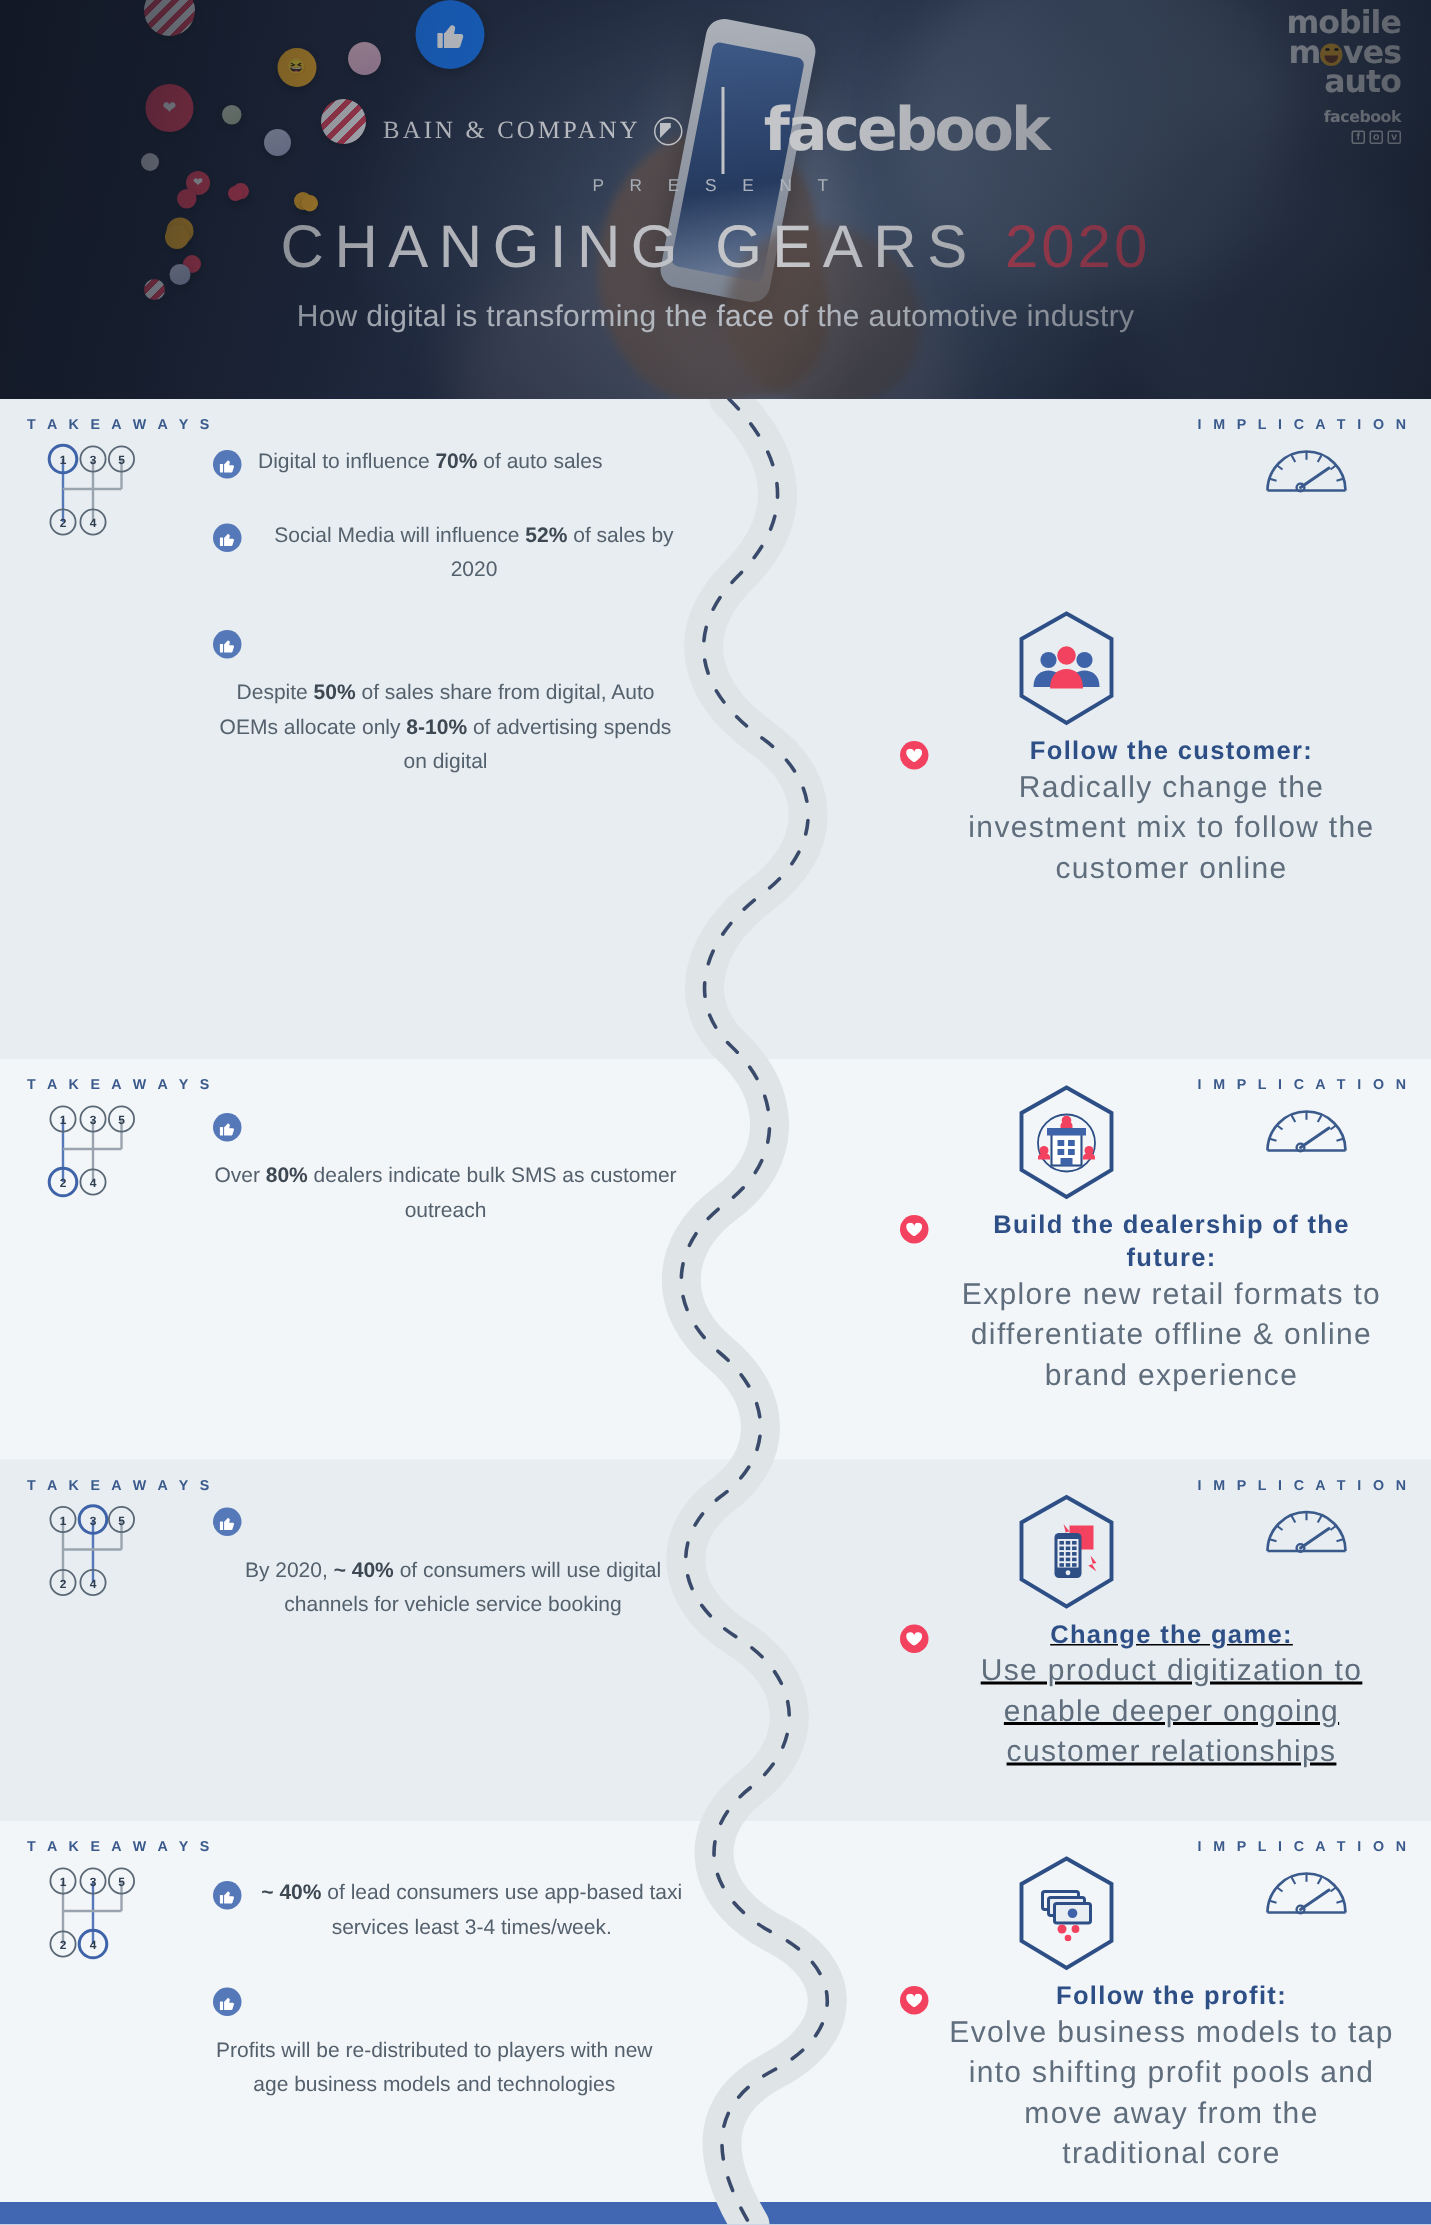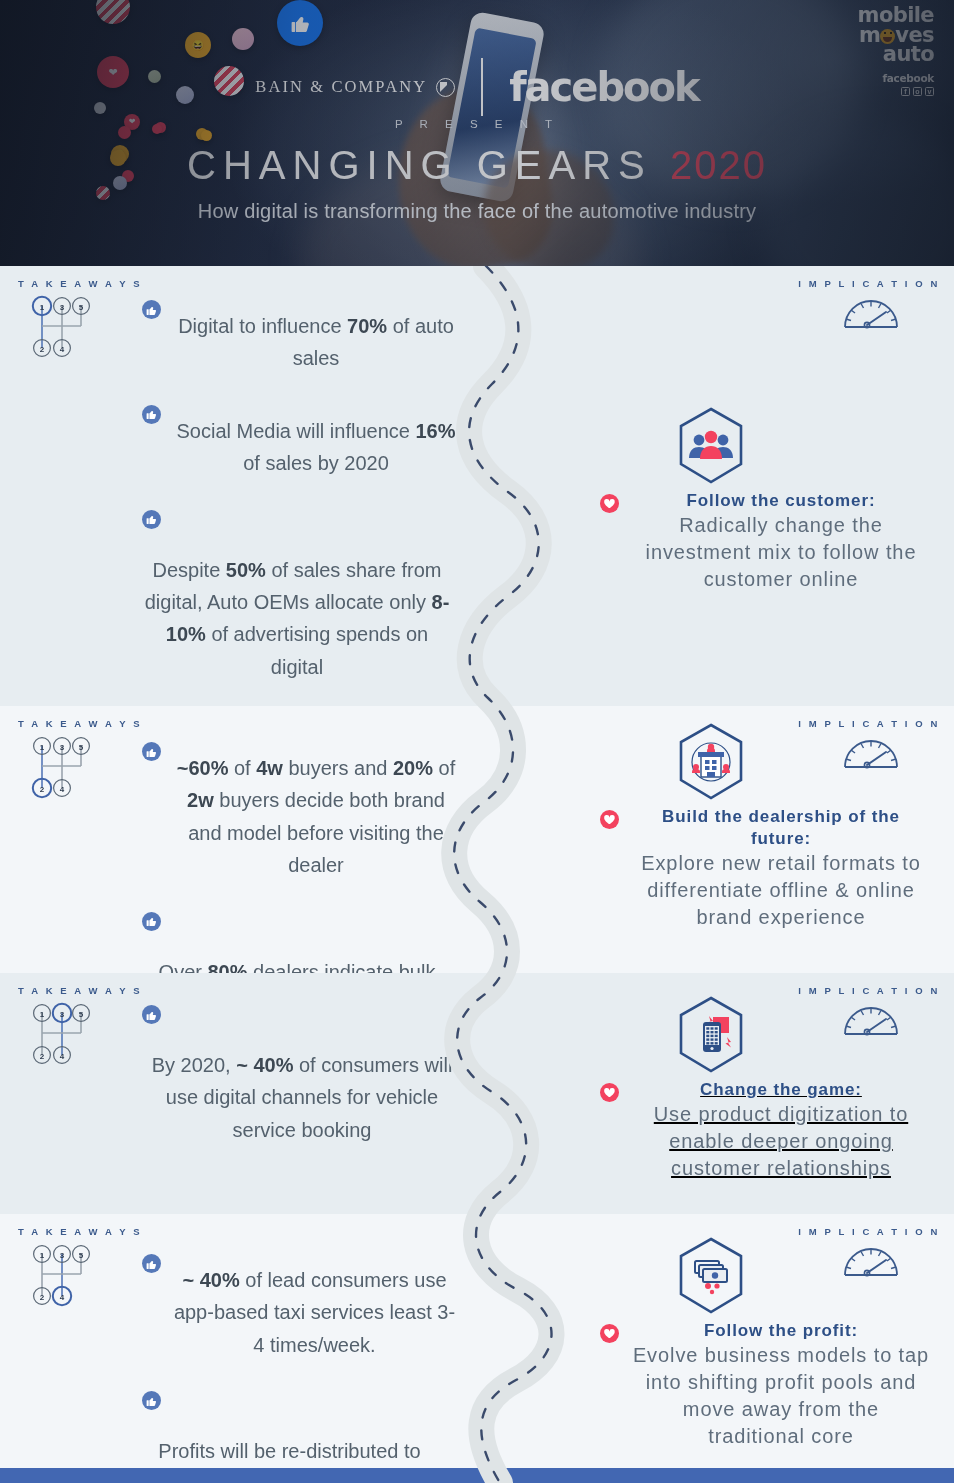--- a/index.html
+++ b/index.html
@@ -108,21 +108,21 @@
   .implabel{ position:absolute; right:14px; top:12px; font-size:9.5px; letter-spacing:2.6px; color:#3b5a8c; font-weight:700; }
   .gear{ position:absolute; left:28px; top:26px; }
   .gauge{ position:absolute; right:54px; top:28px; }
 
   .bullets{ position:absolute; left:142px; top:30px; width:318px; }
   .bullet{ display:flex; gap:11px; margin-bottom:26px; }
   .bullet:last-child{ margin-bottom:0;flex-direction:column; }
   .thumb{ flex:0 0 auto; width:19px; height:19px; border-radius:50%; background:#5578b8;
     margin-top:4px; position:relative; }
   .thumb svg{ position:absolute; left:4px; top:3.5px; }
-  .btext{ font-size:20px; line-height:1.62; color:#54616d; font-weight:300;margin-top:14px; }
+  .btext{ font-size:14px; line-height:1.62; color:#54616d; font-weight:300; }
   .btext b{ color:#3d4853; font-weight:700; }
 
   .impl{ position:absolute; }
   .impl .hexicon{ margin:0 auto; }
   .impl .itext{ position:relative; padding-left:32px; margin-top:4px; }
   .impl .heart{ position:absolute; left:0; top:4px; width:19px; height:19px; border-radius:50%;
     background:#f3425f; }
   .impl .heart:after{ content:""; position:absolute; left:4.2px; top:5.4px; width:10.5px; height:9px;
     background:#fff;
     clip-path:path("M5.25 9 C 1 6 0 4 0 2.6 A2.6 2.6 0 0 1 5.25 2.1 A2.6 2.6 0 0 1 10.5 2.6 C 10.5 4 9.5 6 5.25 9 Z"); }
@@ -246,21 +246,21 @@
           </span>
         <div class="btext">Digital to influence <b>70%</b> of auto sales</div>
       </div>
       <div class="bullet">
         <span class="thumb">
             <svg width="11" height="12" viewBox="0 0 11 12">
               <path d="M3.4 11h4.7c.4 0 .8-.3.9-.7l1-3.2c.1-.5-.3-1-.8-1H6.8l.4-1.8c.1-.6-.3-1.1-.9-1.2-.4-.1-.8.1-.9.4L3.7 5.3H3.4z" fill="#fff"></path>
               <rect x="0.6" y="5.3" width="2.1" height="5.7" rx=".4" fill="#fff"></rect>
             </svg>
           </span>
-        <div class="btext">Social Media will influence <b>16%</b> of sales by 2020</div>
+        <div class="btext">Social Media will influence <b>52%</b> of sales by 2020</div>
       </div>
       <div class="bullet">
         <span class="thumb">
             <svg width="11" height="12" viewBox="0 0 11 12">
               <path d="M3.4 11h4.7c.4 0 .8-.3.9-.7l1-3.2c.1-.5-.3-1-.8-1H6.8l.4-1.8c.1-.6-.3-1.1-.9-1.2-.4-.1-.8.1-.9.4L3.7 5.3H3.4z" fill="#fff"></path>
               <rect x="0.6" y="5.3" width="2.1" height="5.7" rx=".4" fill="#fff"></rect>
             </svg>
           </span>
         <div class="btext" style="width:310px;">Despite <b>50%</b> of sales share from digital, Auto OEMs allocate only <b>8-10%</b> of advertising spends on digital</div>
       </div>
@@ -312,29 +312,20 @@
       <circle cx="14" cy="56" r="9.2" fill="none" stroke="#3f63a8" stroke-width="2"></circle>
       <circle cx="34" cy="56" r="8.4" fill="none" stroke="#5a6775" stroke-width="1.2"></circle>
       <text x="14" y="17.5" font-size="8" font-weight="bold" text-anchor="middle" fill="#2f3d50" font-family="Liberation Sans">1</text>
       <text x="34" y="17.5" font-size="8" font-weight="bold" text-anchor="middle" fill="#2f3d50" font-family="Liberation Sans">3</text>
       <text x="53" y="17.5" font-size="8" font-weight="bold" text-anchor="middle" fill="#2f3d50" font-family="Liberation Sans">5</text>
       <text x="14" y="59.5" font-size="8" font-weight="bold" text-anchor="middle" fill="#2f3d50" font-family="Liberation Sans">2</text>
       <text x="34" y="59.5" font-size="8" font-weight="bold" text-anchor="middle" fill="#2f3d50" font-family="Liberation Sans">4</text>
     </svg>
 
     <div class="bullets" style="top:32px;">
-      <div class="bullet">
-        <span class="thumb">
-            <svg width="11" height="12" viewBox="0 0 11 12">
-              <path d="M3.4 11h4.7c.4 0 .8-.3.9-.7l1-3.2c.1-.5-.3-1-.8-1H6.8l.4-1.8c.1-.6-.3-1.1-.9-1.2-.4-.1-.8.1-.9.4L3.7 5.3H3.4z" fill="#fff"></path>
-              <rect x="0.6" y="5.3" width="2.1" height="5.7" rx=".4" fill="#fff"></rect>
-            </svg>
-          </span>
-        <div class="btext" style="width:300px;"><b>~60%</b> of <b>4w</b> buyers and <b>20%</b> of <b>2w</b> buyers decide both brand and model before visiting the dealer</div>
-      </div>
       <div class="bullet">
         <span class="thumb">
             <svg width="11" height="12" viewBox="0 0 11 12">
               <path d="M3.4 11h4.7c.4 0 .8-.3.9-.7l1-3.2c.1-.5-.3-1-.8-1H6.8l.4-1.8c.1-.6-.3-1.1-.9-1.2-.4-.1-.8.1-.9.4L3.7 5.3H3.4z" fill="#fff"></path>
               <rect x="0.6" y="5.3" width="2.1" height="5.7" rx=".4" fill="#fff"></rect>
             </svg>
           </span>
         <div class="btext" style="width:310px;">Over <b>80%</b> dealers indicate bulk SMS as customer outreach</div>
       </div>
     </div>

